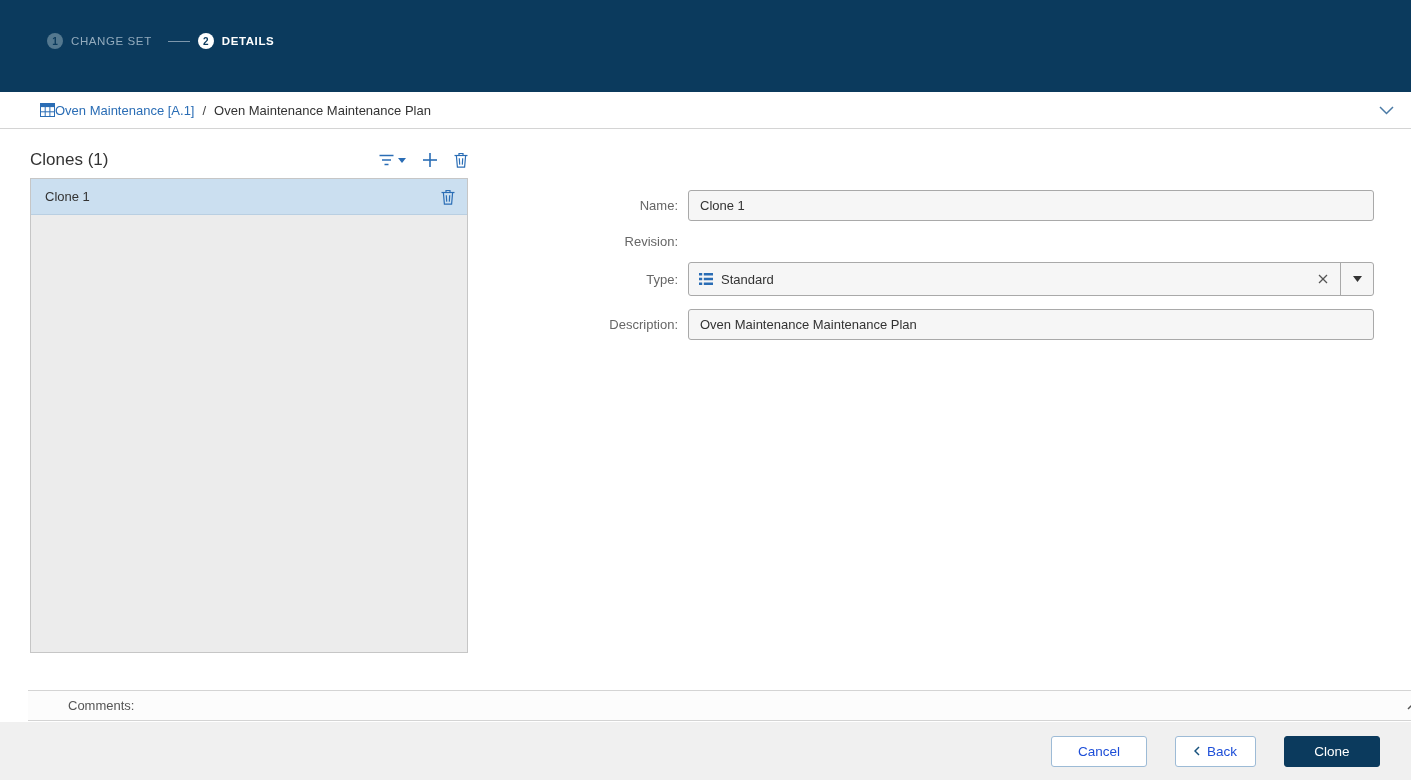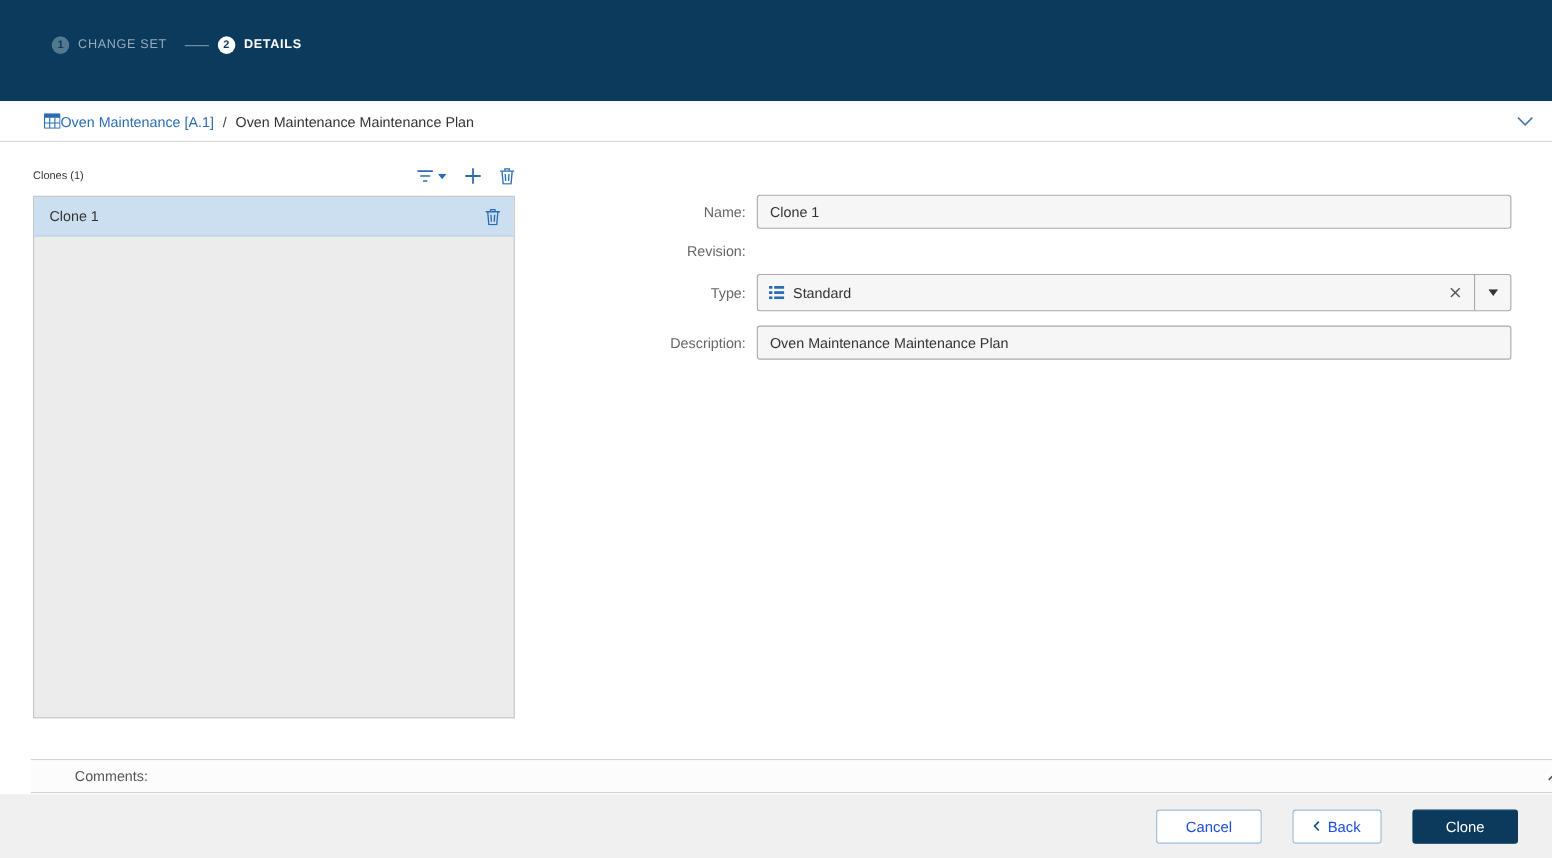--- a/index.html
+++ b/index.html
@@ -26,29 +26,29 @@
   .breadcrumb-link { color:#2a6db5; text-decoration:none; cursor:pointer; }
   .breadcrumb-sep { color:#444; margin:0 8px; }
   .breadcrumb-current { color:#333; }
   .breadcrumb-chevron { margin-left:auto; cursor:pointer; display:flex; align-items:center; }
 
   
   .main { position:absolute; top:129px; left:0; width:1411px; height:561px; background:#fff; }
 
   .clones-panel { position:absolute; left:30px; top:19px; width:438px; }
   .panel-header { display:flex; align-items:center; height:24px; margin-bottom:6px; }
-  .panel-title { font-size:10px; color:#333; }
+  .panel-title { font-size:17px; color:#333; }
   .panel-toolbar { margin-left:auto; display:flex; align-items:center; gap:16px; }
   .tool-btn { display:flex; align-items:center; gap:4px; cursor:pointer; }
   .clones-list { width:438px; height:475px; background:#ececec; border:1px solid #c6c6c6; overflow:hidden; }
   .list-item { height:36px; display:flex; align-items:center; padding:0 12px 0 14px; font-size:13px; color:#333; cursor:pointer; }
   .list-item.selected { background:#cbdff0; border-bottom:1px solid #b9cfe2; }
   .list-item .item-trash { margin-left:auto; display:flex; align-items:center; cursor:pointer; }
 
-  .form-area { position:absolute; left:528px; top:48px; width:853px; }
+  .form-area { position:absolute; left:528px; top:61px; width:853px; }
   .form-row { display:flex; align-items:center; margin-bottom:13px; }
   .form-label { width:160px; text-align:right; padding-right:10px; font-size:13px; color:#666; flex:0 0 auto; }
   .form-input { width:686px; height:31px; background:#f6f6f6; border:1px solid #a9a9a9; border-radius:3px; padding:0 11px; font-size:13px; color:#333; font-family:inherit; outline:none; }
   .form-input::placeholder { color:#b3b3b3; font-style:italic; }
   .type-combo { width:686px; height:34px; background:#f6f6f6; border:1px solid #a9a9a9; border-radius:3px; display:flex; align-items:center; }
   .type-icon { margin:0 8px 0 10px; display:flex; align-items:center; }
   .type-text { flex:1; font-size:13px; color:#333; }
   .clear-btn { padding:4px 12px; cursor:pointer; display:flex; align-items:center; }
   .dropdown-btn { width:33px; align-self:stretch; border-left:1px solid #a9a9a9; display:flex; align-items:center; justify-content:center; cursor:pointer; }
 

